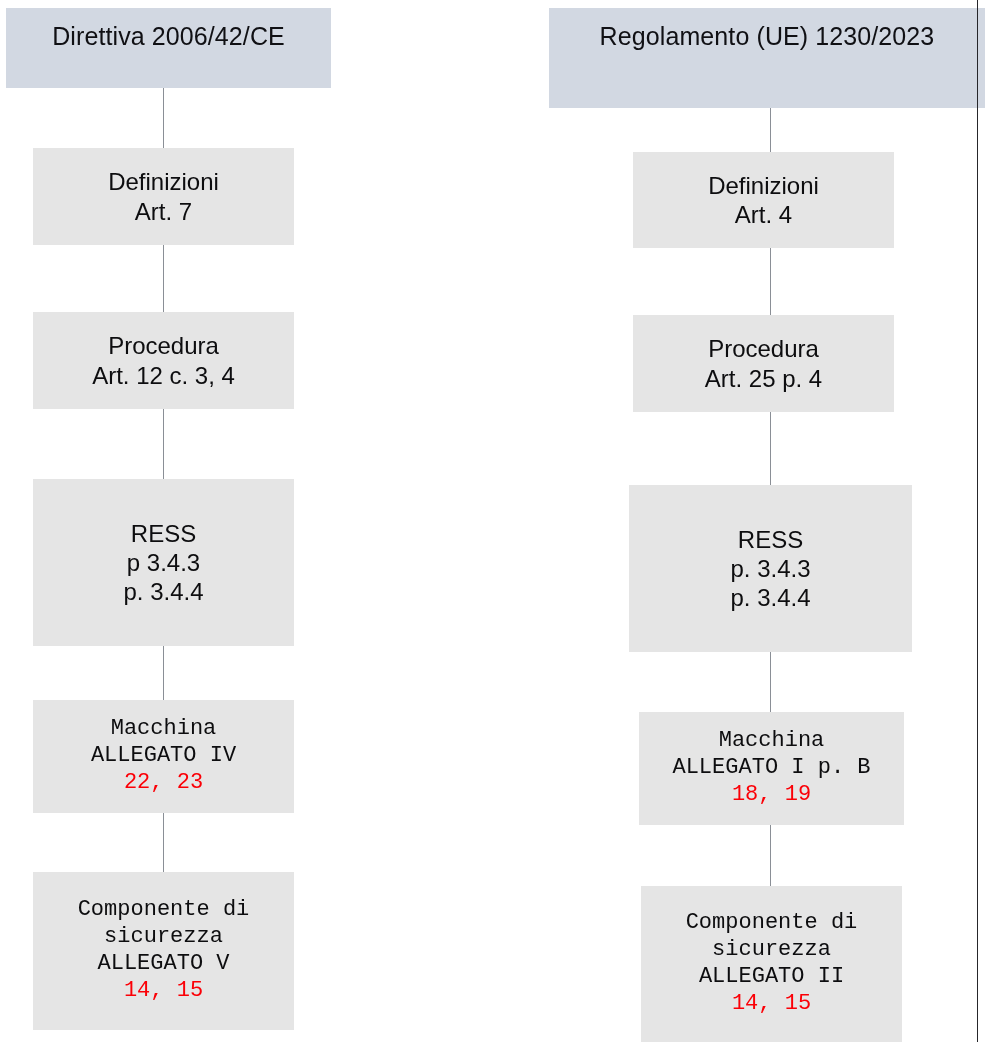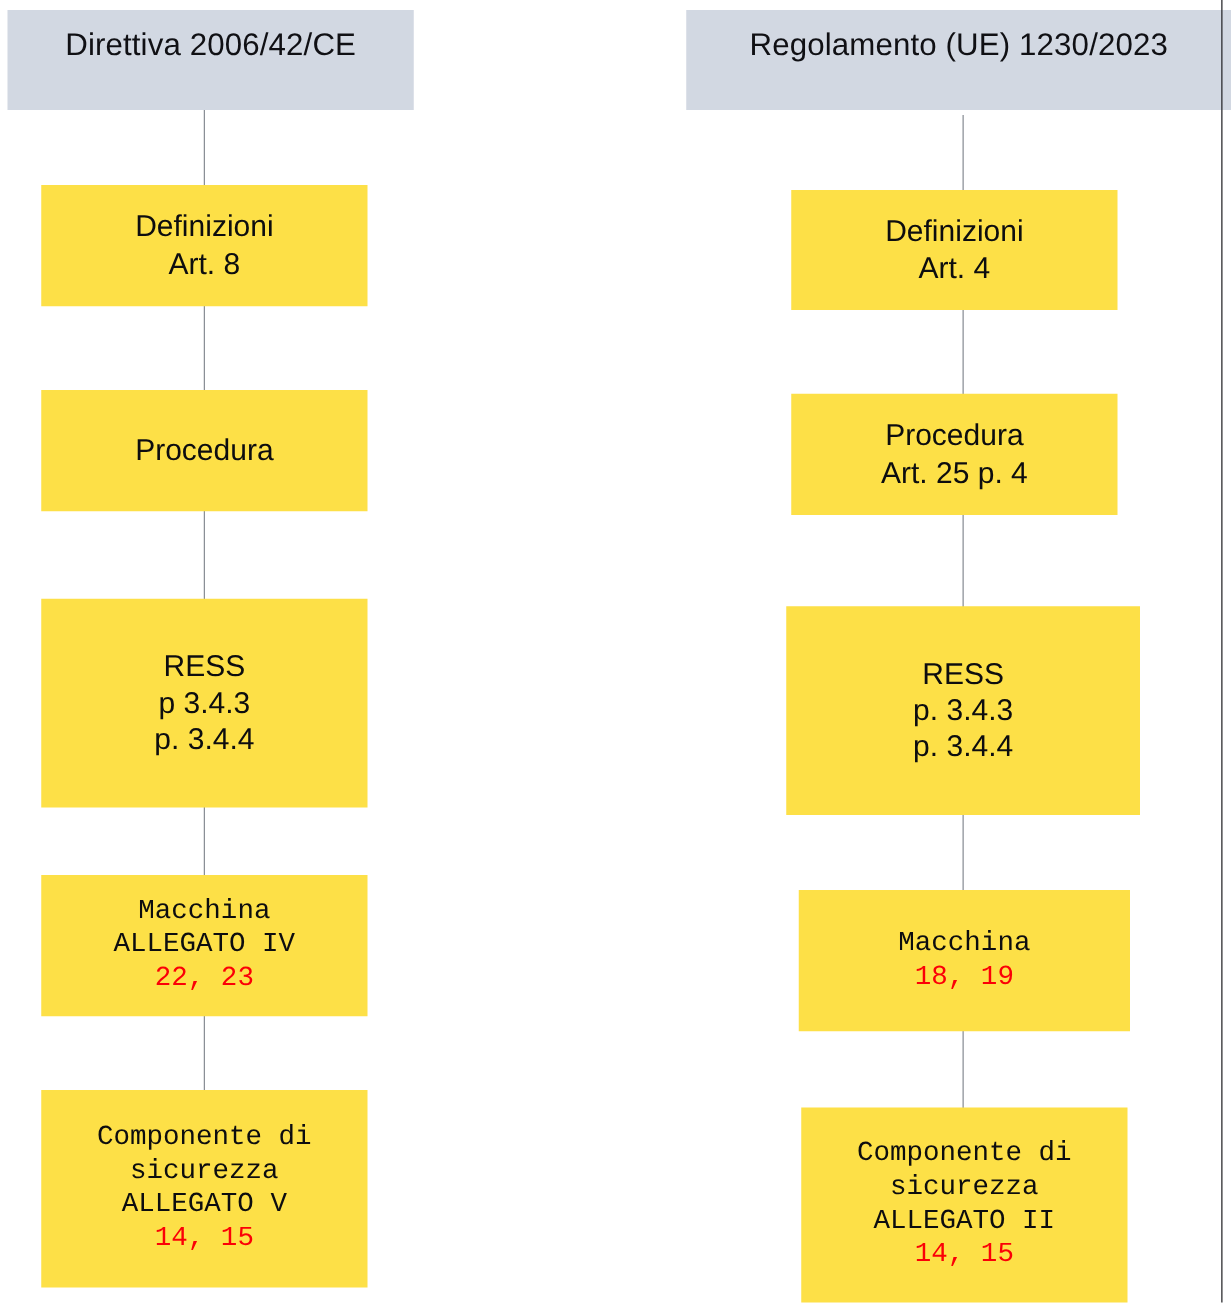--- a/index.html
+++ b/index.html
@@ -42,78 +42,80 @@
   .header-node {
     background: #d2d8e2;
     font-size: 25px;
     color: #101014;
     justify-content: flex-start;
     padding-top: 13px;
   }
   .header-node .line { letter-spacing: 0.1px; }
 
   .box-node {
-    background: #fde047;
+    background: #e5e5e5;
     font-size: 24px;
     color: #0d0d0f;
   }
   .box-node.small { font-size: 22px; font-family: Liberation Mono, monospace; }
 
   .red { color: #fb0007; }
 </style>
 </head>
 <body>
 
 <div id="canvas">
     <div class="connector" style="left: 163px; top: 88px; height: 824px;"></div>
     <div class="node header-node" style="left: 6px; top: 8px; width: 325px; height: 80px;">
       <span class="line">Direttiva 2006/42/CE</span>
     </div>
     <div class="node box-node" style="left: 33px; top: 148px; width: 261px; height: 97px; font-size: 24px;">
       <span class="line">Definizioni</span>
-      <span class="line">Art. 8</span>
+      <span class="line">Art. 7</span>
     </div>
     <div class="node box-node" style="left: 33px; top: 312px; width: 261px; height: 97px; font-size: 24px;">
       <span class="line">Procedura</span>
+      <span class="line">Art. 12 c. 3, 4</span>
     </div>
     <div class="node box-node" style="left: 33px; top: 479px; width: 261px; height: 167px; font-size: 24px;">
       <span class="line">RESS</span>
       <span class="line">p 3.4.3</span>
       <span class="line">p. 3.4.4</span>
     </div>
     <div class="node box-node small" style="left: 33px; top: 700px; width: 261px; height: 113px; font-size: 22px;">
       <span class="line">Macchina</span>
       <span class="line">ALLEGATO IV</span>
       <span class="line red">22, 23</span>
     </div>
     <div class="node box-node small" style="left: 33px; top: 872px; width: 261px; height: 158px; font-size: 22px;">
       <span class="line">Componente di</span>
       <span class="line">sicurezza</span>
       <span class="line">ALLEGATO V</span>
       <span class="line red">14, 15</span>
     </div>
     <div class="connector" style="left: 770px; top: 92px; height: 834px;"></div>
-    <div class="node header-node" style="left: 549px; top: 8px; width: 436px; height: 80px;">
+    <div class="node header-node" style="left: 549px; top: 8px; width: 436px; height: 100px;">
       <span class="line">Regolamento (UE) 1230/2023</span>
     </div>
     <div class="node box-node" style="left: 633px; top: 152px; width: 261px; height: 96px; font-size: 24px;">
       <span class="line">Definizioni</span>
       <span class="line">Art. 4</span>
     </div>
     <div class="node box-node" style="left: 633px; top: 315px; width: 261px; height: 97px; font-size: 24px;">
       <span class="line">Procedura</span>
       <span class="line">Art. 25 p. 4</span>
     </div>
     <div class="node box-node" style="left: 629px; top: 485px; width: 283px; height: 167px; font-size: 24px;">
       <span class="line">RESS</span>
       <span class="line">p. 3.4.3</span>
       <span class="line">p. 3.4.4</span>
     </div>
     <div class="node box-node small" style="left: 639px; top: 712px; width: 265px; height: 113px; font-size: 22px;">
       <span class="line">Macchina</span>
+      <span class="line">ALLEGATO I p. B</span>
       <span class="line red">18, 19</span>
     </div>
     <div class="node box-node small" style="left: 641px; top: 886px; width: 261px; height: 156px; font-size: 22px;">
       <span class="line">Componente di</span>
       <span class="line">sicurezza</span>
       <span class="line">ALLEGATO II</span>
       <span class="line red">14, 15</span>
     </div>
   </div>
 <div class="slide-edge"></div>

